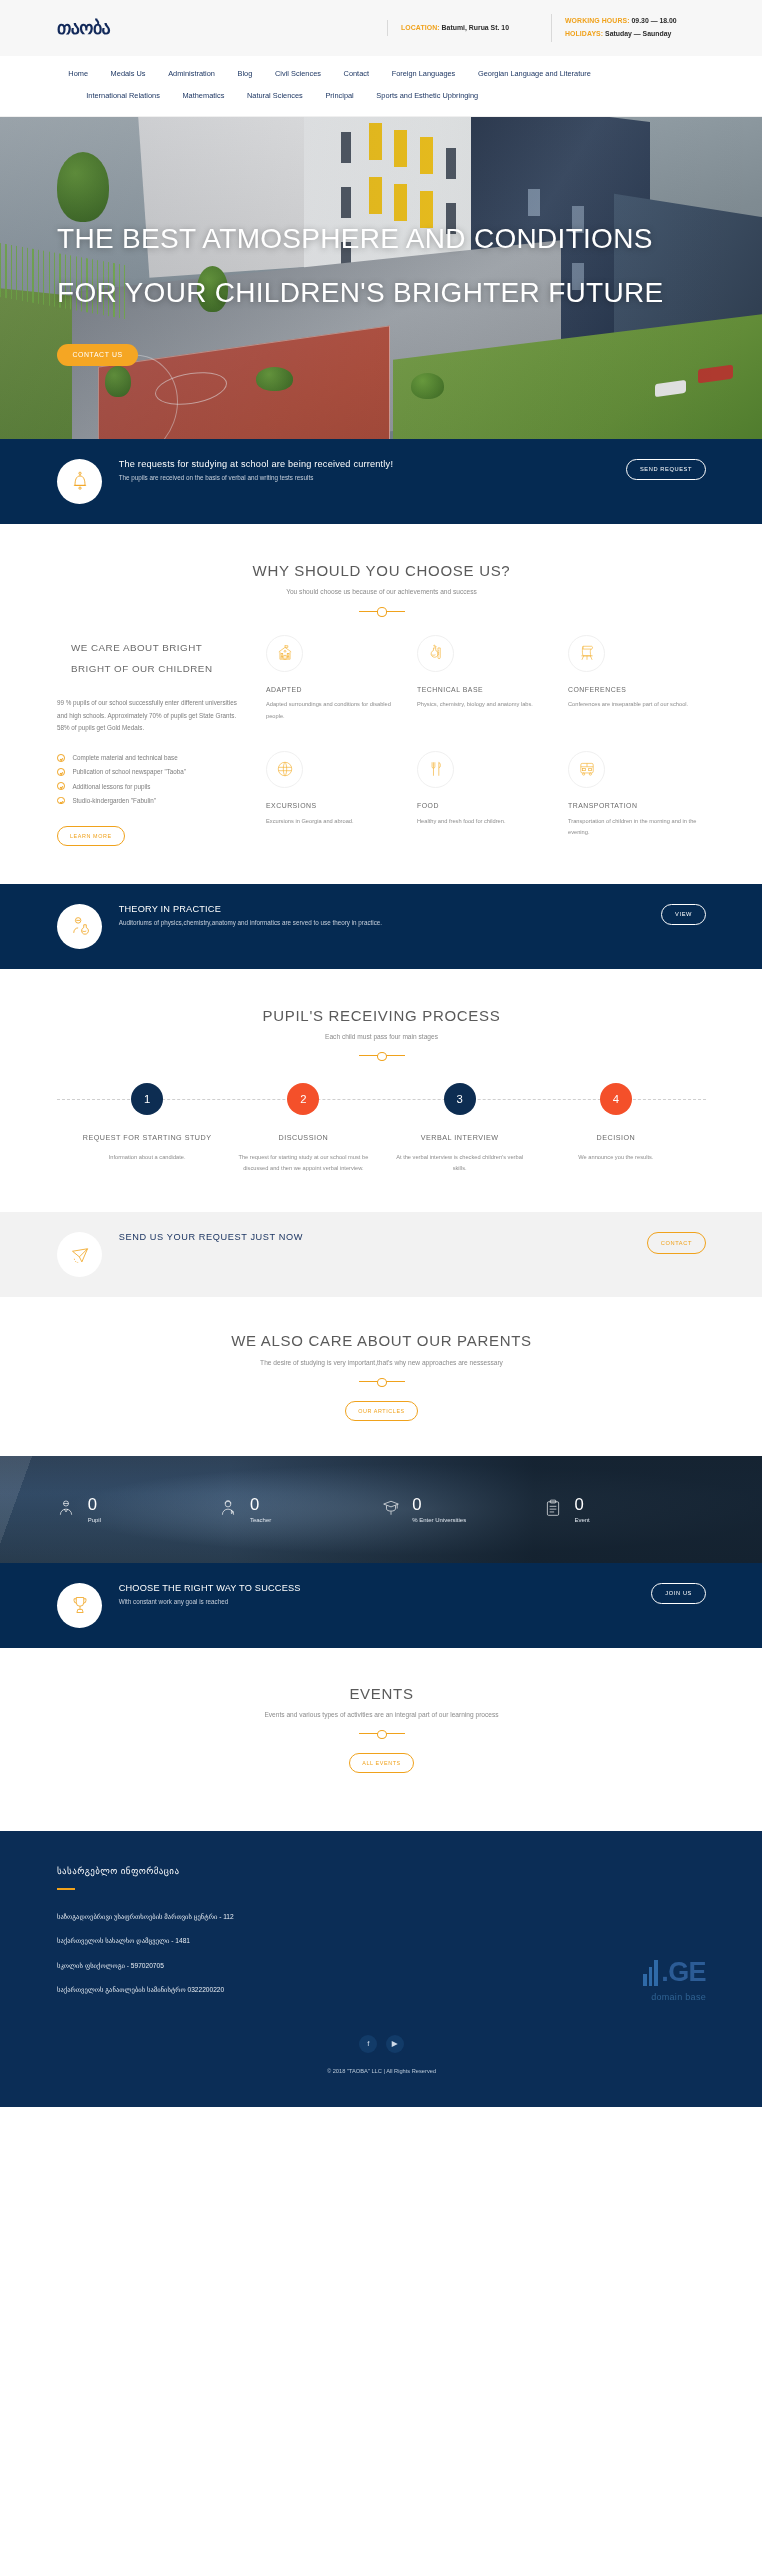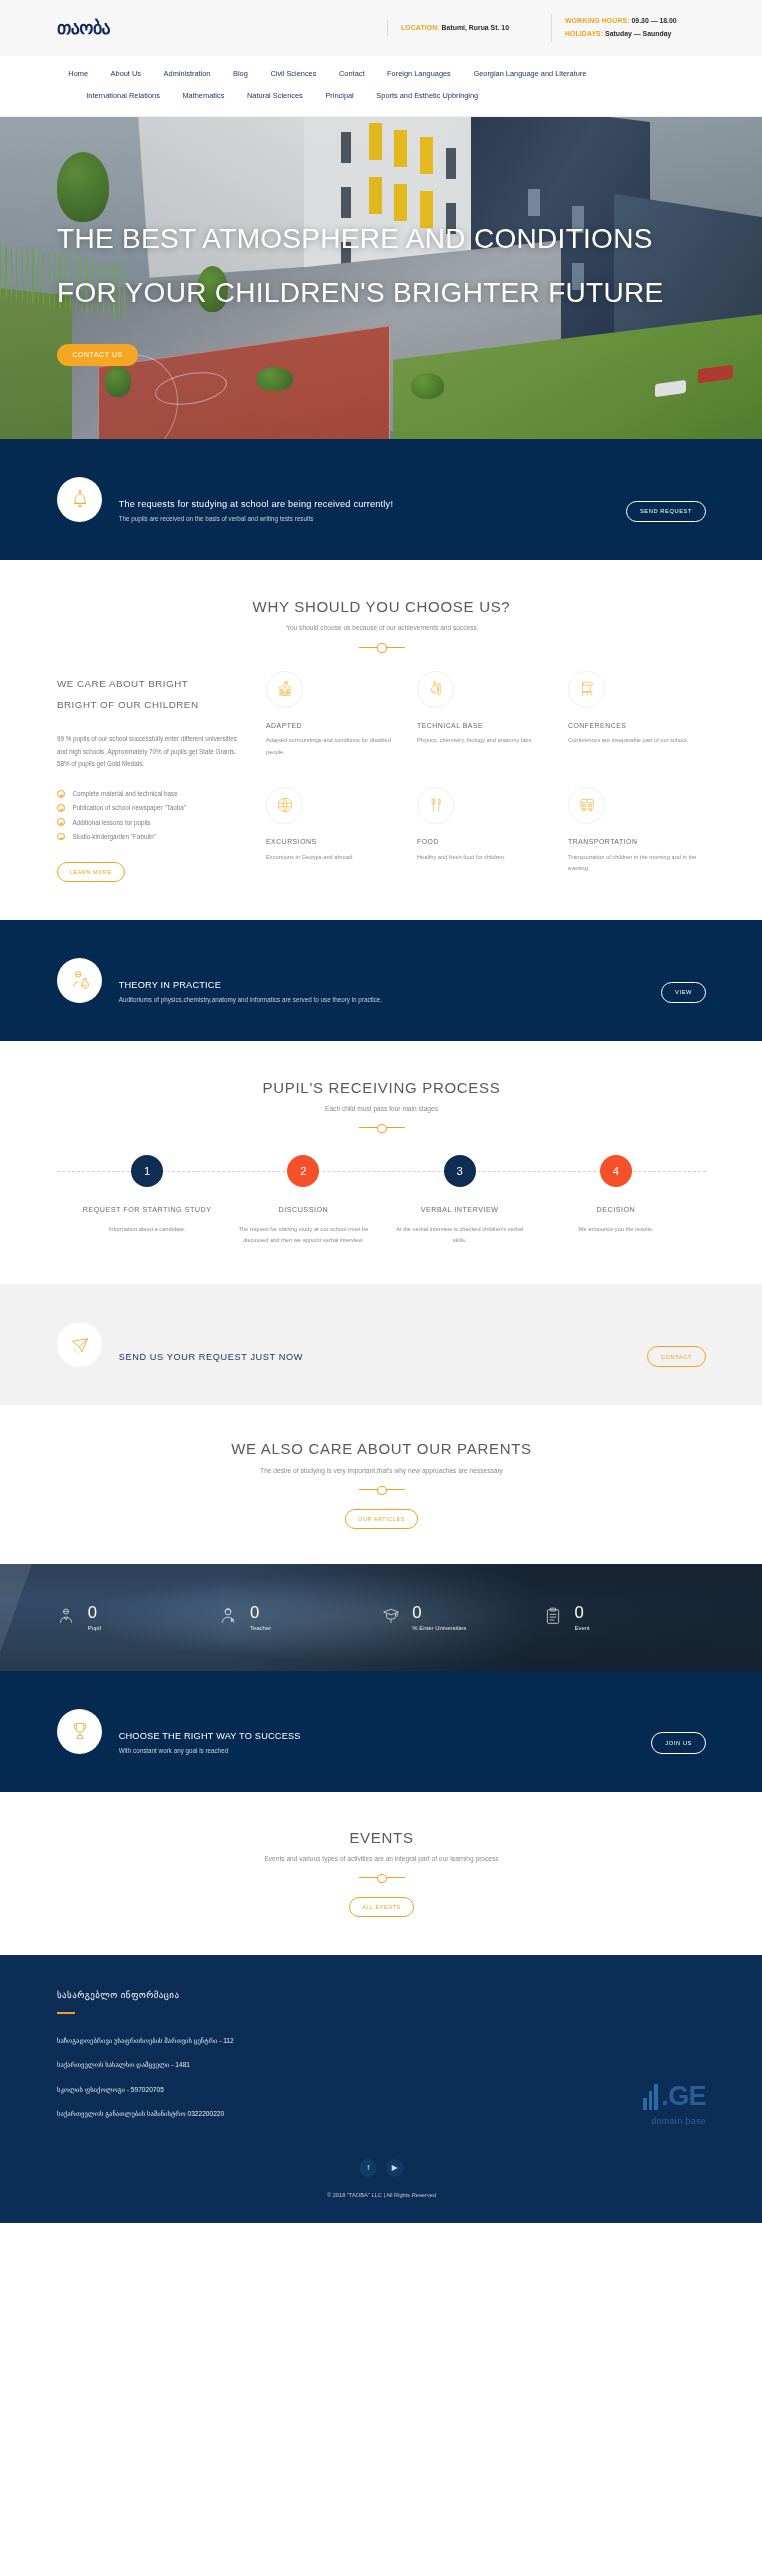--- a/index.html
+++ b/index.html
@@ -160,21 +160,21 @@
   }
   .btn-hero {
     display: inline-block; margin-top: 22.6px;
     background: #f5a623; color: #fff; border: none;
     padding: 7.7px 15.5px; border-radius: 13px;
     font-size: 6.9px; letter-spacing: 0.6px; cursor: pointer;
   }
 
   
   .band {
-    padding: 38px 57px; display: flex; align-items: flex-end;
+    padding: 20px 57px; display: flex; align-items: flex-start;
     position: relative; min-height: 60px;
   }
   .band.dark { background: #052a52; }
   .band.light { background: #f2f2f2; }
   .band-circle {
     width: 45px; height: 45px; border-radius: 50%;
     display: flex; align-items: center; justify-content: center;
     flex: 0 0 45px; margin-right: 16.7px;
   }
   .band.dark .band-circle { background: #fff; }
@@ -212,21 +212,21 @@
   .divider:after {
     content: ""; position: absolute; top: 0px; left: 18.5px;
     width: 8.3px; height: 7.2px; border: 0.9px solid #f0a21c;
     border-radius: 50%; background: #fff;
   }
 
   .why-wrap { display: flex; gap: 24px; margin-top: 8.3px; }
   .why-left { width: 185px; flex: 0 0 185px; padding-top: 3.6px; }
   .why-left h3 {
     font-size: 9.8px; font-weight: 300; color: #6a6a6a;
-    letter-spacing: 0.5px; line-height: 2.1; margin-bottom: 18px;
+    letter-spacing: 0.5px; line-height: 2.1; margin-bottom: 18px; margin-left: 14px;
   }
   .why-para {
     font-size: 6.3px; line-height: 2.0; color: #7d7d7d; margin-bottom: 15.5px;
   }
   .checklist { list-style: none; margin-bottom: 18px; }
   .checklist li {
     display: flex; align-items: center; gap: 7.7px;
     font-size: 6.3px; color: #7d7d7d; padding: 3.3px 0;
   }
   .check-ico {
@@ -296,21 +296,21 @@
       radial-gradient(ellipse at 55% 50%, rgba(190,215,240,.35), transparent 60%);
   }
   .stats-inner { display: flex; width: 100%; position: relative; z-index: 2; }
   .stat { flex: 1; display: flex; align-items: center; gap: 10.7px; }
   .stat-ico { width: 20px; flex: 0 0 20px; }
   .stat-txt { color: #fff; }
   .stat-num { font-size: 16.7px; font-weight: 300; line-height: 1.15; }
   .stat-lbl { font-size: 6px; color: #dfe6ee; margin-top: 2.4px; }
 
   
-  .footer { background: #0b2d56; padding: 35px 57px 8px; }
+  .footer { background: #0b2d56; padding: 35px 57px 16px; margin-top: 20px; }
   .footer h4 {
     color: #fff; font-size: 9px; font-weight: 400; letter-spacing: 0.4px;
   }
   .f-rule { width: 18px; height: 1.8px; background: #f0a21c; margin: 12px 0 20px; }
   .footer-cols { display: flex; }
   .f-left { width: 280px; }
   .f-line {
     color: #e8edf3; font-size: 6.6px; line-height: 2.1; margin-bottom: 10.7px;
   }
   .f-right { flex: 1; display: flex; align-items: flex-end; justify-content: flex-end; }
@@ -357,21 +357,21 @@
         <span class="lbl">HOLIDAYS:</span>
         <span class="val">Satuday — Saunday</span>
       </div>
     </div>
   </div>
 </div>
 
 <nav class="nav">
   <div class="navrow">
     <a class="navitem">Home</a>
-    <a class="navitem">About Us</a>
+    <a class="navitem">Medals Us</a>
     <a class="navitem">Administration</a>
     <a class="navitem">Blog</a>
     <a class="navitem">Civil Sciences</a>
     <a class="navitem">Contact</a>
     <a class="navitem">Foreign Languages</a>
     <a class="navitem">Georgian Language and Literature</a>
   </div>
   <div class="navrow" style="padding-left:18px">
     <a class="navitem">International Relations</a>
     <a class="navitem">Mathematics</a>

